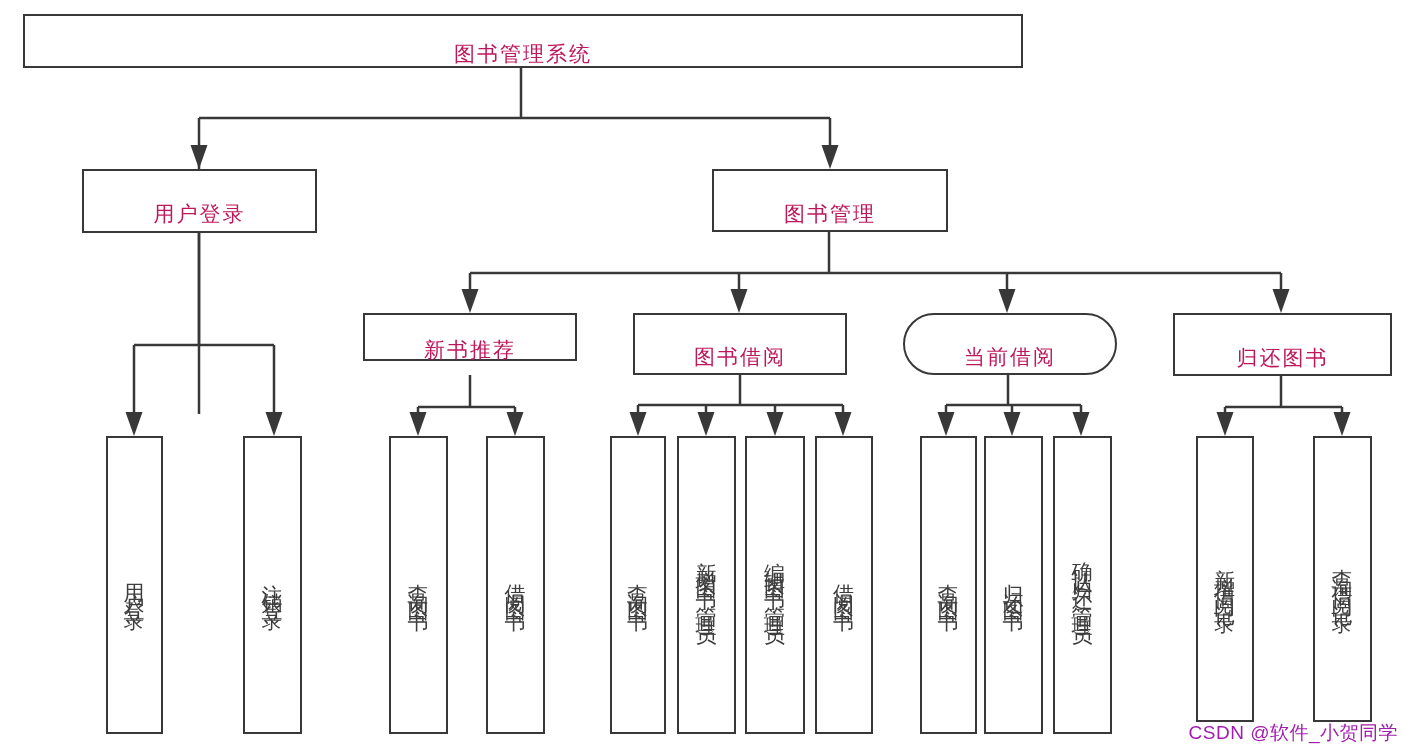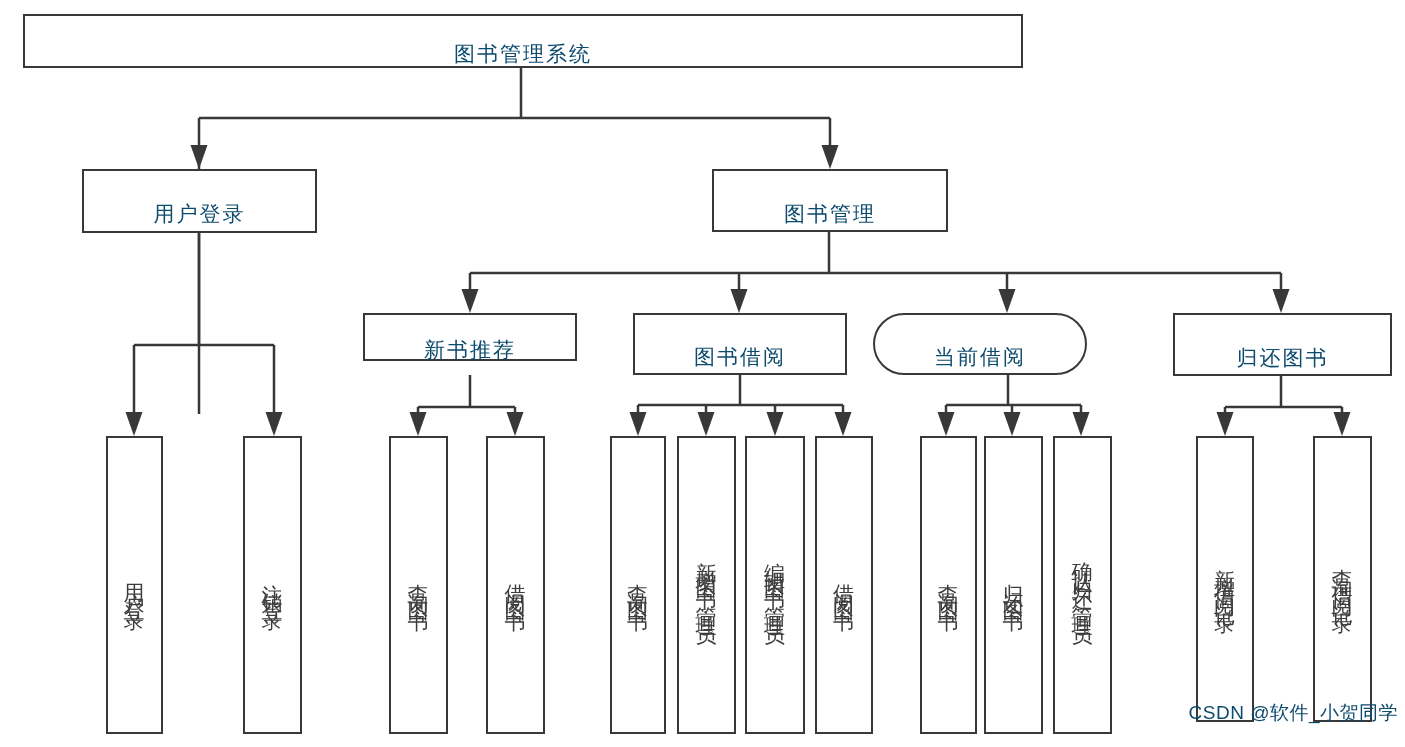--- a/index.html
+++ b/index.html
@@ -29,61 +29,61 @@
     background: #ffffff;
     display: flex;
     align-items: center;
     justify-content: center;
     z-index: 2;
   }
   .hlabel {
     font-size: 21px;
     letter-spacing: 2px;
     white-space: nowrap;
-    color: #0c4a6e;
+    color: #be185d;
     margin-top: 26px;
   }
   .leaf span {
     writing-mode: vertical-lr;
     text-orientation: mixed;
     font-size: 21px;
     letter-spacing: 9px;
     line-height: 1.1;
     color: #3d3d3d;
     white-space: nowrap;
   }
   
   .n-root      { left: 23px;   top: 14px;  width: 1000px; height: 54px; }
   .n-userlogin { left: 82px;   top: 169px; width: 235px;  height: 64px; }
   .n-bookmgmt  { left: 712px;  top: 169px; width: 236px;  height: 63px; justify-content: center; }
   .n-recommend { left: 363px;  top: 313px; width: 214px;  height: 48px; }
   .n-borrow    { left: 633px;  top: 313px; width: 214px;  height: 62px; }
-  .n-current   { left: 873px;  top: 313px; width: 214px;  height: 62px; border-radius: 31px; }
+  .n-current   { left: 903px;  top: 313px; width: 214px;  height: 62px; border-radius: 31px; }
   .n-records   { left: 1173px; top: 313px; width: 219px;  height: 63px; }
   .l-user-login   { left: 106px;  top: 436px; width: 57px; height: 298px; }
   .l-logout       { left: 243px;  top: 436px; width: 59px; height: 298px; }
   .l-rec-query    { left: 389px;  top: 436px; width: 59px; height: 298px; }
   .l-rec-borrow   { left: 486px;  top: 436px; width: 59px; height: 298px; }
   .l-bor-query    { left: 610px;  top: 436px; width: 56px; height: 298px; }
   .l-bor-add      { left: 677px;  top: 436px; width: 59px; height: 298px; }
   .l-bor-edit     { left: 745px;  top: 436px; width: 60px; height: 298px; }
   .l-bor-borrow   { left: 815px;  top: 436px; width: 58px; height: 298px; }
   .l-cur-query    { left: 920px;  top: 436px; width: 57px; height: 298px; }
   .l-cur-return   { left: 984px;  top: 436px; width: 59px; height: 298px; }
   .l-cur-confirm  { left: 1053px; top: 436px; width: 59px; height: 298px; }
   .l-recd-add     { left: 1196px; top: 436px; width: 58px; height: 286px; }
   .l-recd-query   { left: 1313px; top: 436px; width: 59px; height: 286px; }
   #watermark {
     position: absolute;
     right: 7px;
-    top: 700px;
+    top: 720px;
     z-index: 3;
     font-size: 19px;
     letter-spacing: 0.5px;
-    color: #0c4a6e;
+    color: #a21caf;
     white-space: nowrap;
   }
 </style>
 </head>
 <body>
 
 <div id="stage">
 
   <svg id="connectors" width="1405" height="747" viewBox="0 0 1405 747">
     <g stroke="#383838" stroke-width="2.5" fill="none">

